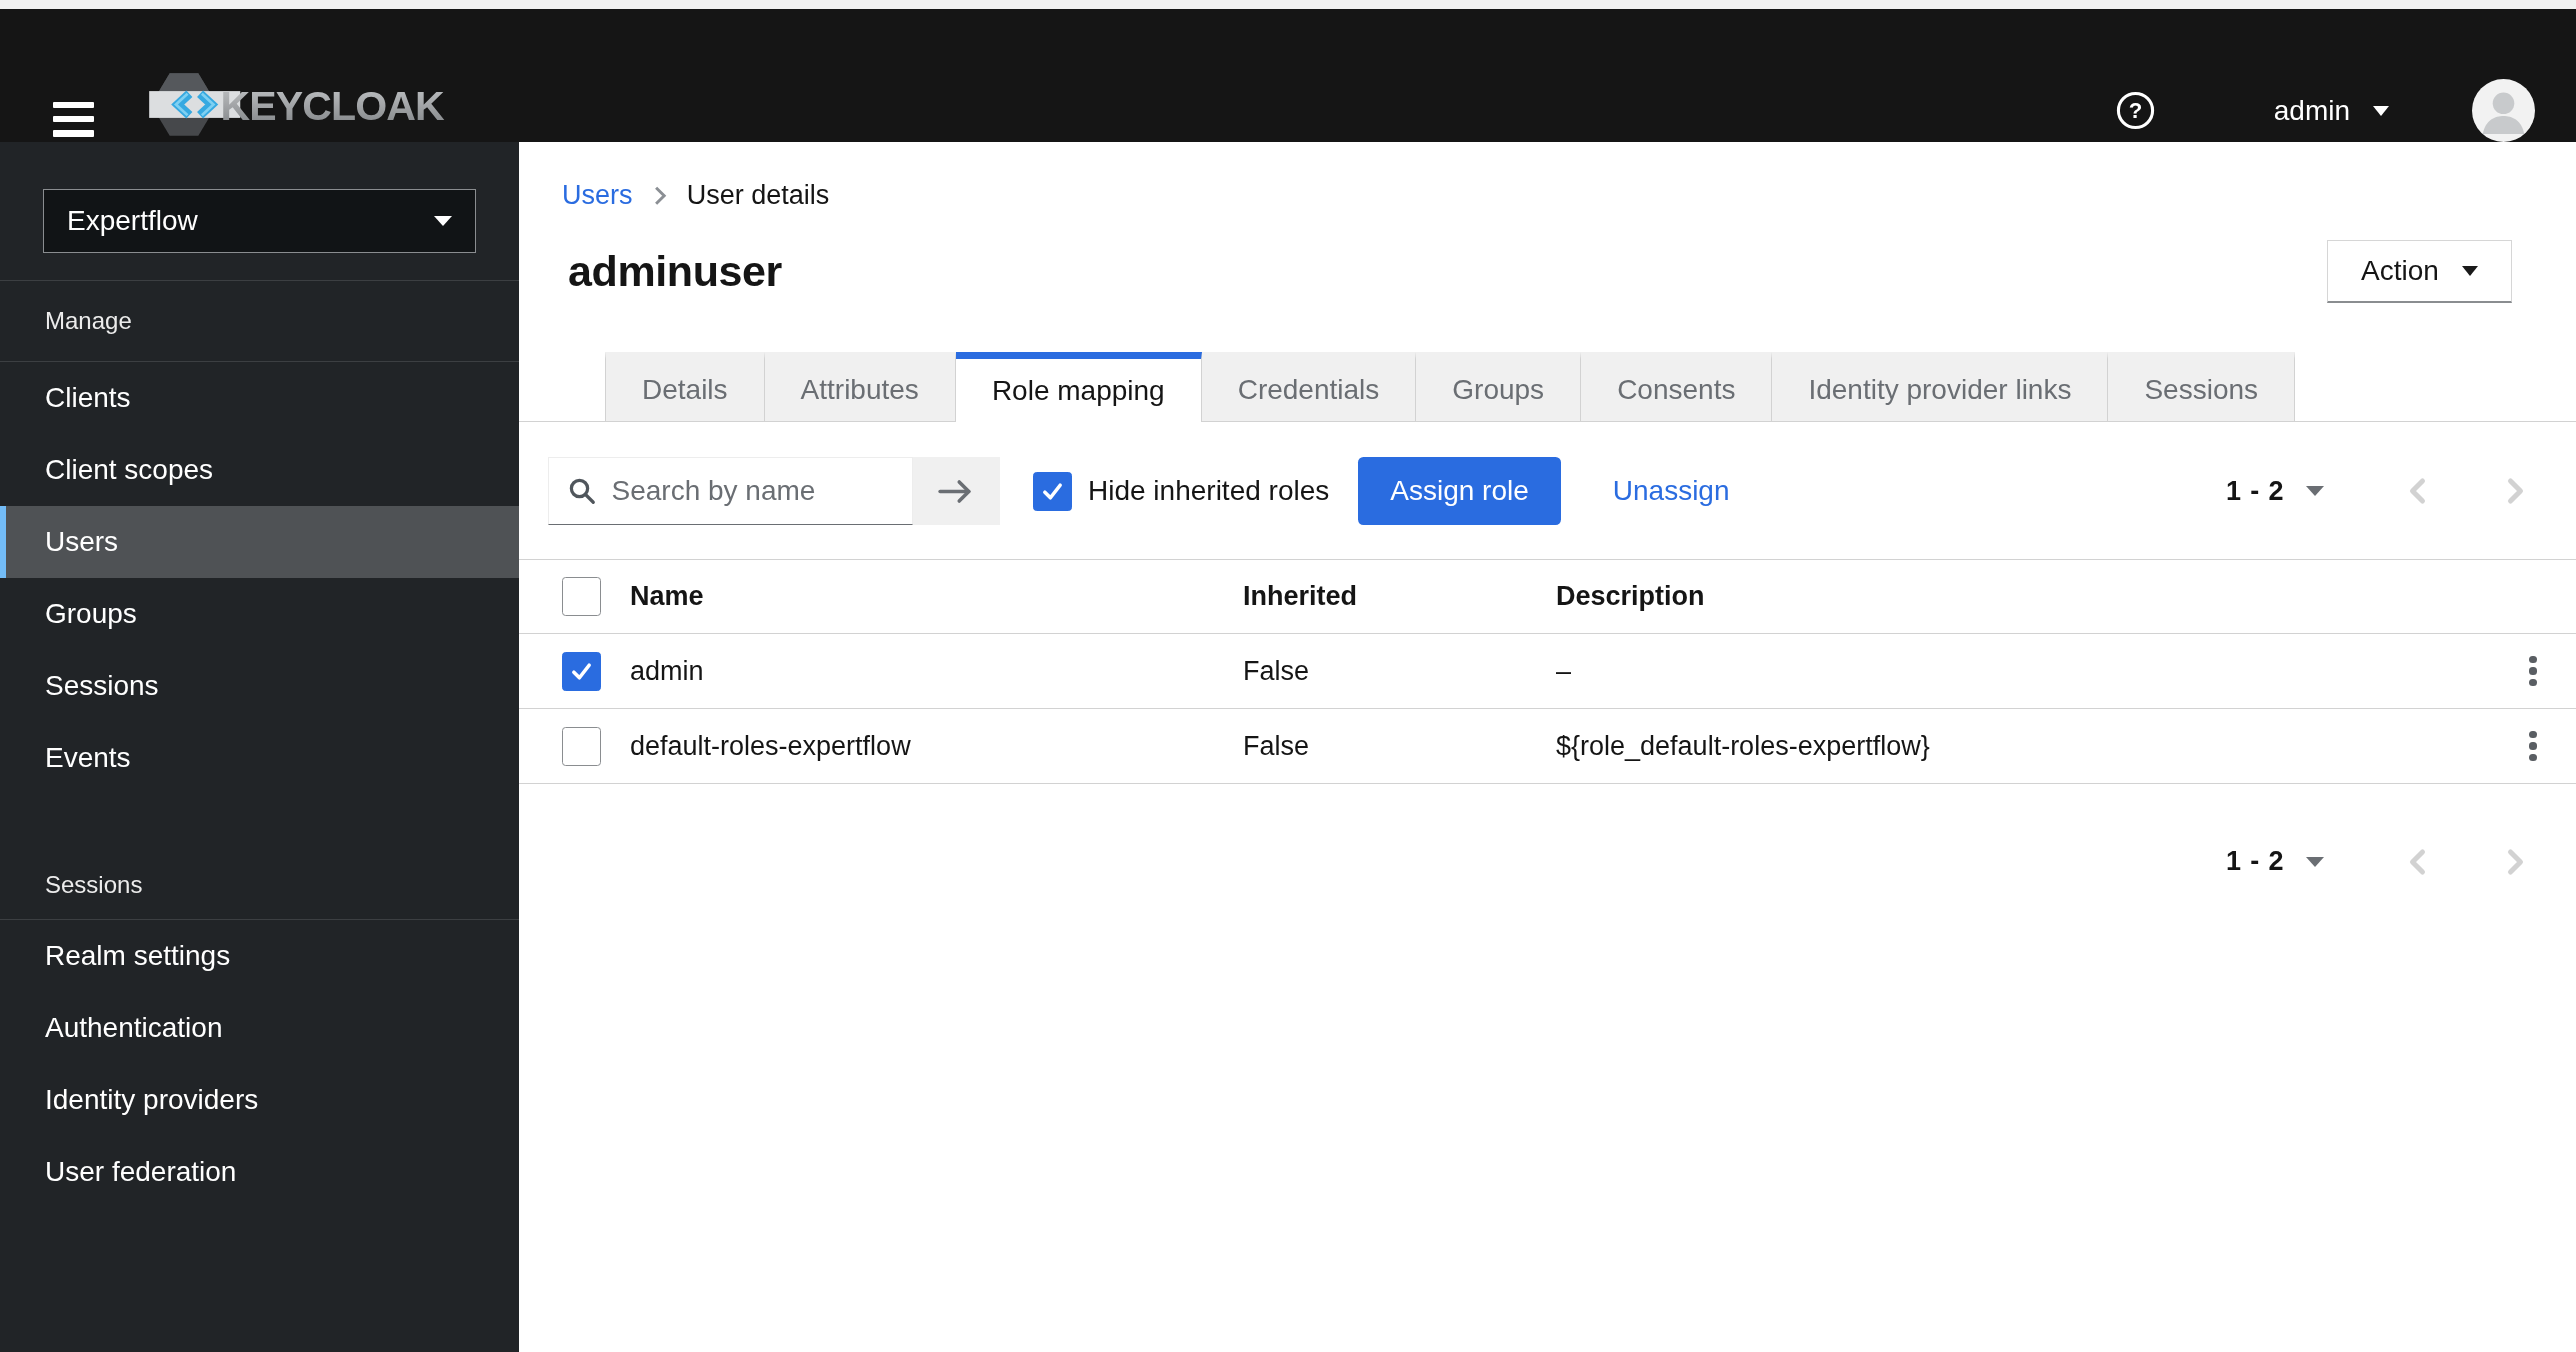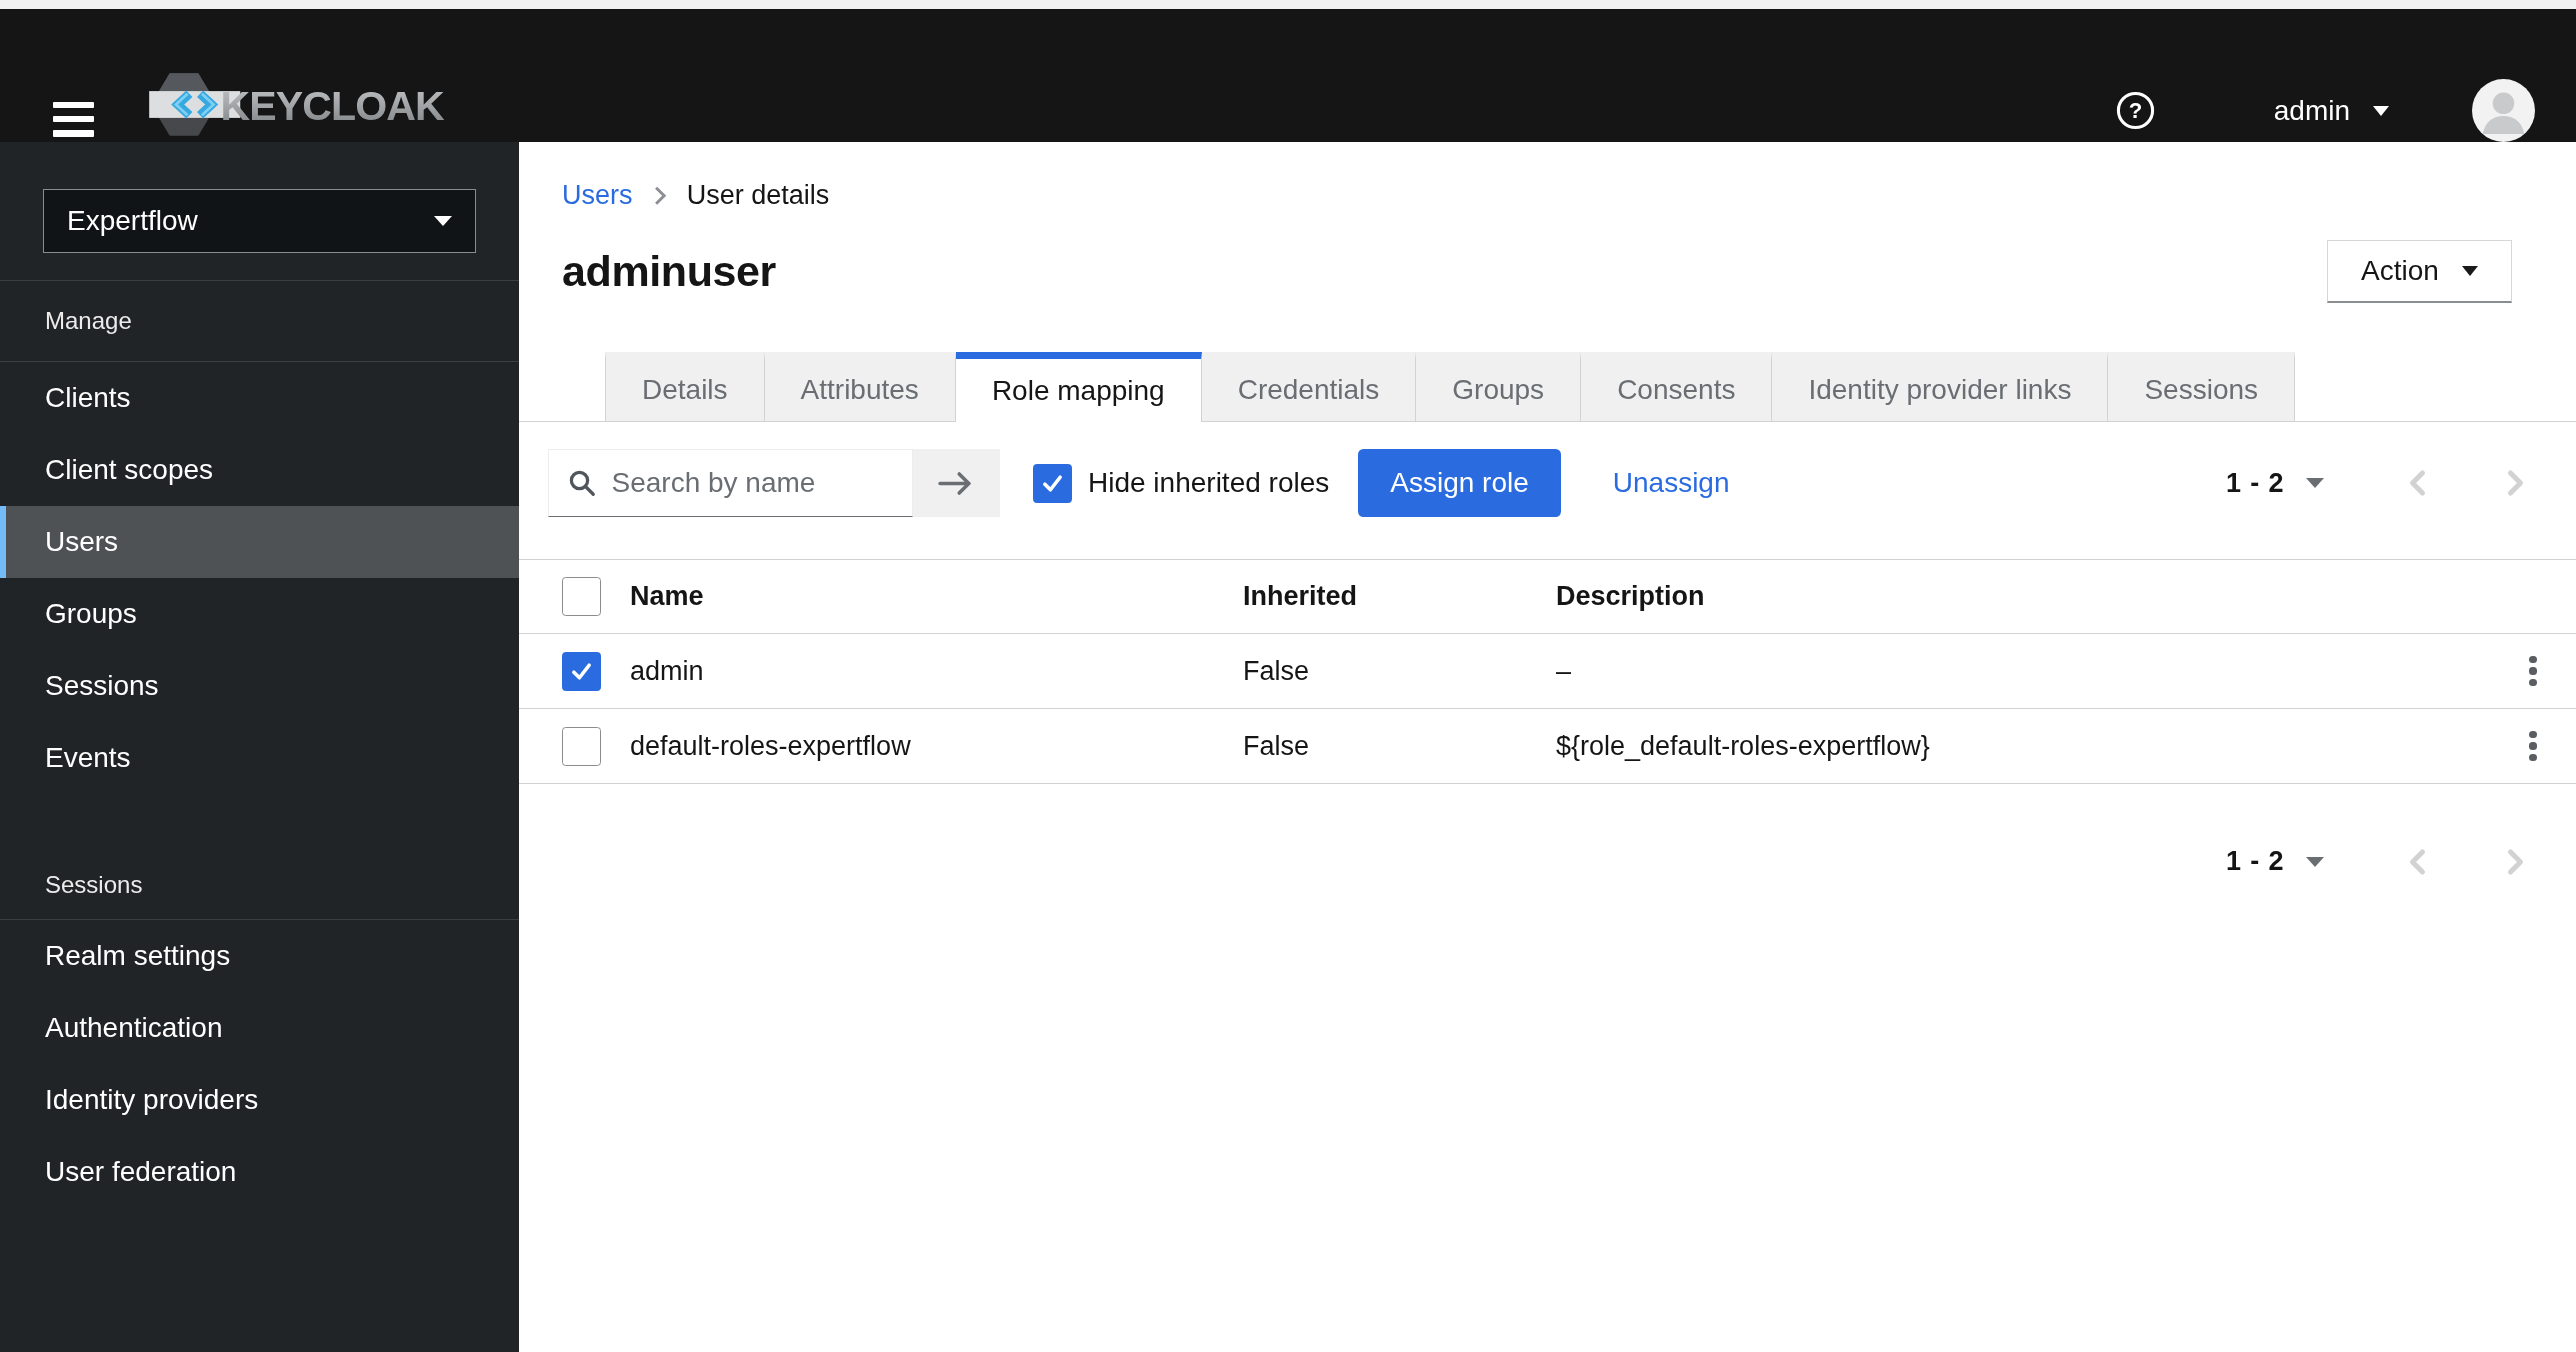--- a/index.html
+++ b/index.html
@@ -76,21 +76,21 @@
     padding-left:39px;
   }
 
   
   .main{position:absolute;top:142px;left:519px;right:0;bottom:0;background:#fff;}
 
   .breadcrumb{position:absolute;top:38px;left:43px;display:flex;align-items:center;gap:20px;font-size:27px;}
   .breadcrumb .crumb-link{color:var(--primary-blue);text-decoration:none;cursor:pointer;}
   .breadcrumb .crumb-current{color:var(--text-dark);}
 
-  .page-head{position:absolute;top:93px;left:43px;right:64px;height:72px;display:flex;align-items:center;justify-content:space-between;gap:44px;}
+  .page-head{position:absolute;top:93px;left:49px;right:64px;height:72px;display:flex;align-items:center;justify-content:space-between;gap:44px;}
   .page-title{font-size:43px;font-weight:700;color:var(--text-dark);letter-spacing:-0.4px;}
   .action-btn{
     height:63px;min-width:185px;box-sizing:border-box;
     background:#fff;border:0.9px solid #d6d6d6;border-bottom:2.7px solid #8a8d90;
     font-size:28px;font-family:inherit;color:var(--text-dark);
     display:flex;align-items:center;justify-content:center;gap:23px;
     padding:0 27px;cursor:pointer;
   }
   .action-btn .caret{color:#1a1a1a;border-left-width:8px;border-right-width:8px;border-top-width:10px;}
 
@@ -107,21 +107,21 @@
     padding:0 36px;display:flex;align-items:center;cursor:pointer;box-sizing:border-box;
   }
   .tab:first-of-type{border-left:0.9px solid var(--border-light);}
   .tab.checked{
     background:#fff;color:var(--text-dark);
     border-top:7.2px solid var(--primary-blue);
     border-bottom:none;
   }
 
   
-  .toolbar{position:absolute;top:307px;left:29px;right:43px;height:68px;display:flex;align-items:center;}
+  .toolbar{position:absolute;top:315px;left:29px;right:43px;height:68px;display:flex;align-items:center;}
   .search-group{display:flex;height:68px;}
   .search-box{
     width:365px;box-sizing:border-box;background:#fff;
     border:0.9px solid #ededed;border-bottom:1.8px solid #6a6e73;
     display:flex;align-items:center;padding-left:18px;gap:12.5px;
   }
   .search-box input{
     border:none;outline:none;font-size:28px;font-family:inherit;
     color:var(--text-dark);width:269px;background:transparent;
   }

